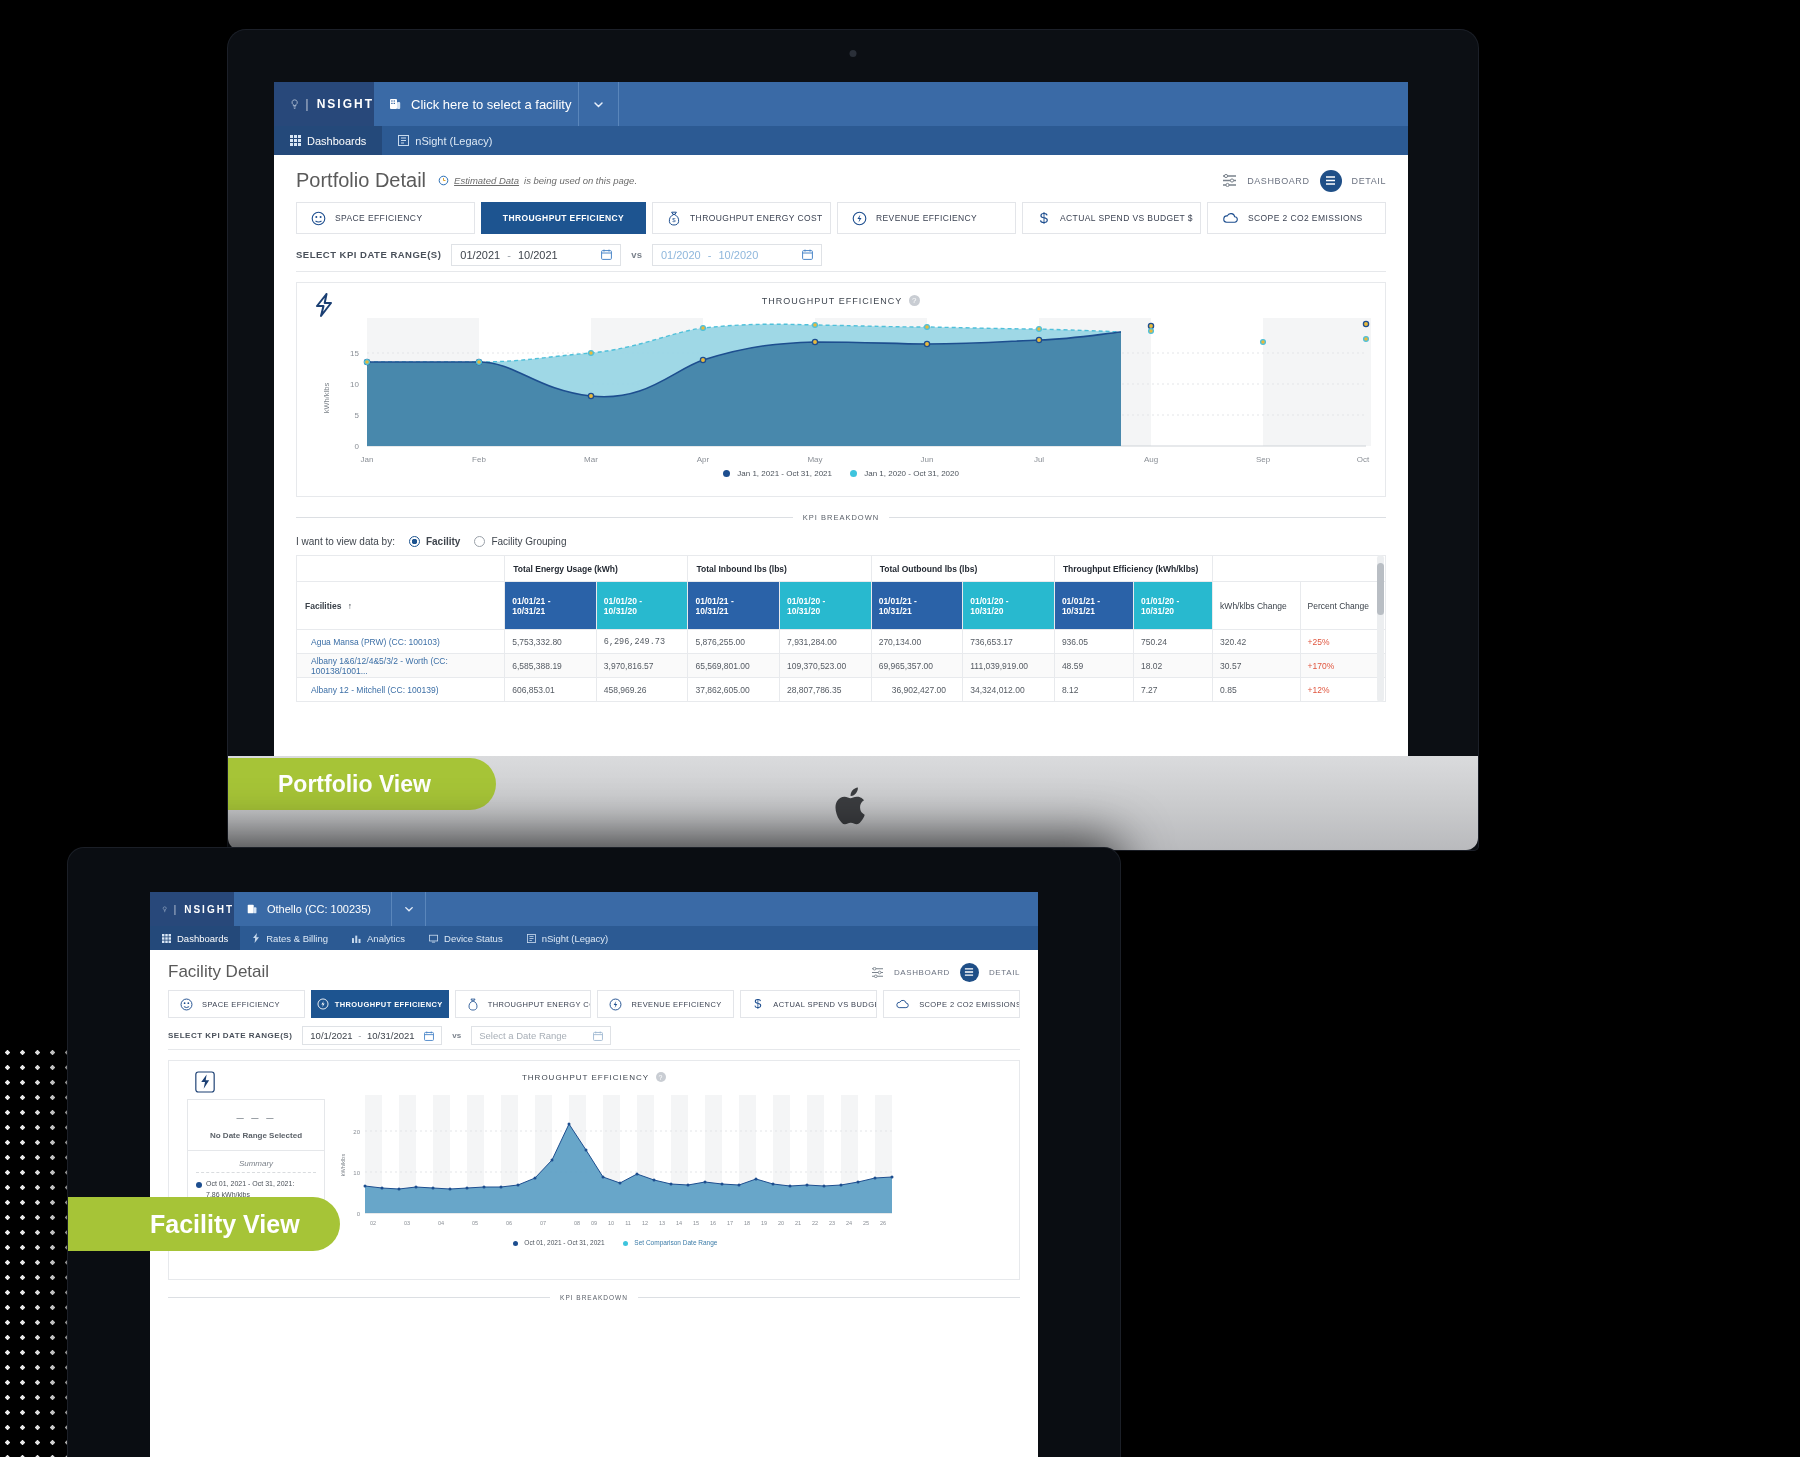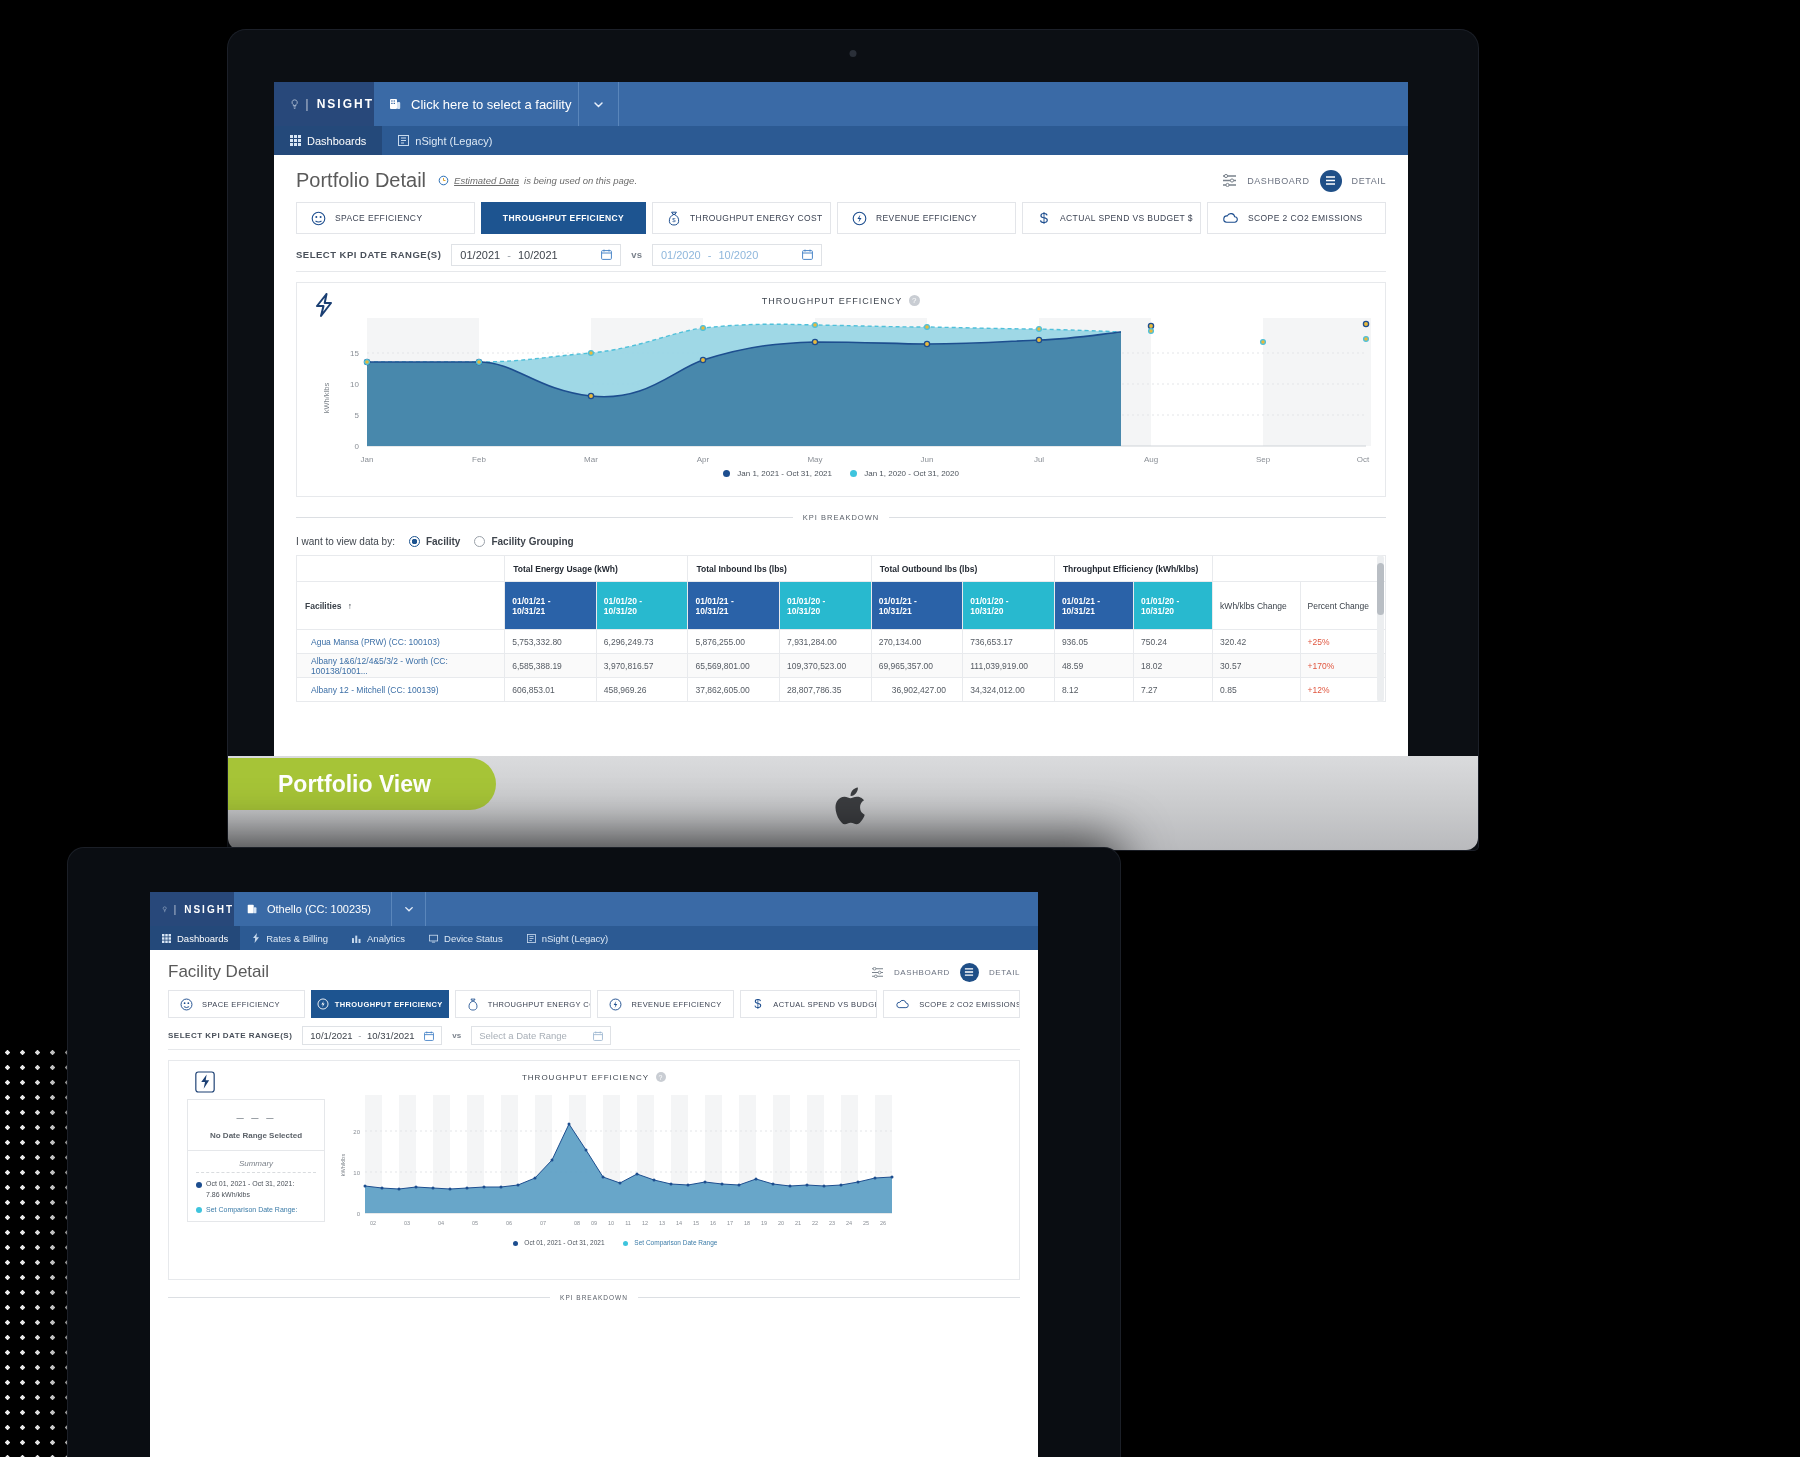--- a/index.html
+++ b/index.html
@@ -434,21 +434,21 @@
         </div>
 
         <div class="viewby" style="margin:14px 22px 8px 22px;font-size:10px;">
           <span>I want to view data by:</span>
           <span class="radio on">
             <span class="ring" style="width:11px;height:11px;"></span>
             <span style="font-weight:700;">Facility</span>
           </span>
           <span class="radio">
             <span class="ring" style="width:11px;height:11px;"></span>
-            <span style="font-weight:700;">Facility Grouping</span>
+            <span style="font-weight:400;">Facility Grouping</span>
           </span>
         </div>
 
         <div style="margin:0 22px;position:relative;">
           <table class="kpi" style="font-size:8.5px;">
             <colgroup>
               <col style="width:200px">
                 <col style="width:88px">
                 <col style="width:88px">
               <col style="width:88px">
@@ -508,21 +508,21 @@
                 </th>
                 <th class="plain" style="padding-left:7px;">kWh/klbs Change</th>
                 <th class="plain" style="padding-left:7px;">Percent Change</th>
               </tr>
             </thead>
             <tbody>
               <tr style="height:24px;">
                 <td class="fac" style="padding-left:14px;">
                   <a>Agua Mansa (PRW) (CC: 100103)</a></td>
                 <td class="num" style="padding-left:7px;">5,753,332.80</td>
-                <td class="num" style="padding-left:7px;">6,296,249.73</td>
+                <td class="num" style="padding-left:7px;font-family:Liberation Mono, monospace;">6,296,249.73</td>
                 <td class="num" style="padding-left:7px;">5,876,255.00</td>
                 <td class="num" style="padding-left:7px;">7,931,284.00</td>
                 <td class="num" style="padding-left:7px;">270,134.00</td>
                 <td class="num" style="padding-left:7px;">736,653.17</td>
                 <td class="num" style="padding-left:7px;">936.05</td>
                 <td class="num" style="padding-left:7px;">750.24</td>
                 <td class="num" style="padding-left:7px;">320.42</td>
                 <td class="pos" style="padding-left:7px;">+25%</td>
               </tr>
               <tr class="alt" style="height:24px;">
@@ -896,14 +896,17 @@
         <div class="kpi-breakdown" style="margin:14px 18px 0 18px;font-size:6.5px;">
           <span class="rule"></span>
           <span>KPI BREAKDOWN</span>
           <span class="rule"></span>
         </div>
 
       </div>
     </div>
   </div>
 
+  <div class="ribbon r2">
+    <span>Facility View</span>
+  </div>
 
 </div>
 
 </body></html>

